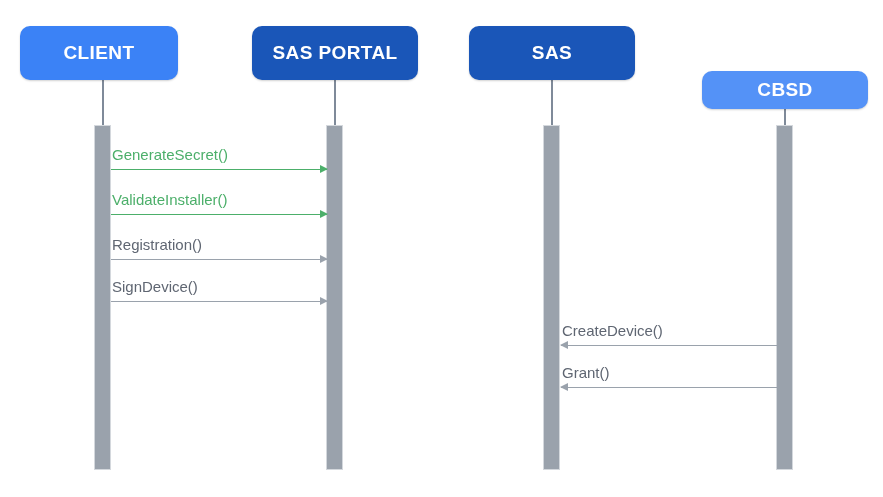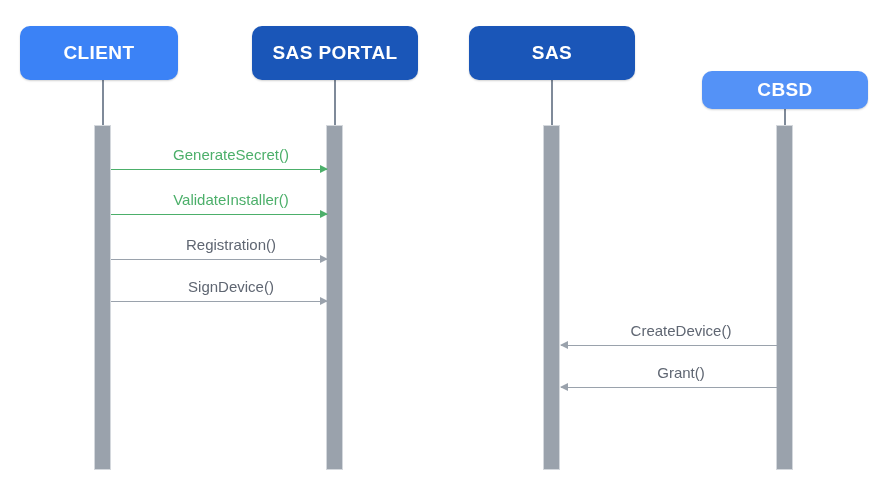--- a/index.html
+++ b/index.html
@@ -72,23 +72,22 @@
   .message.dir-left .message-arrowhead {
     left: -1px;
     border-right: 8px solid #9aa2ac;
   }
   .message.green.dir-right .message-arrowhead {
     border-left-color: #4caf6a;
   }
   .message-label {
     position: absolute;
     bottom: 6px;
-    left: 12px;
+    left: 1px;
     width: 100%;
-    text-align: center;
     font-size: 15px;
     color: #5f6672;
     white-space: nowrap;
   }
   .message.green .message-label {
     color: #4caf6a;
   }
 </style>
 </head>
 <body>

